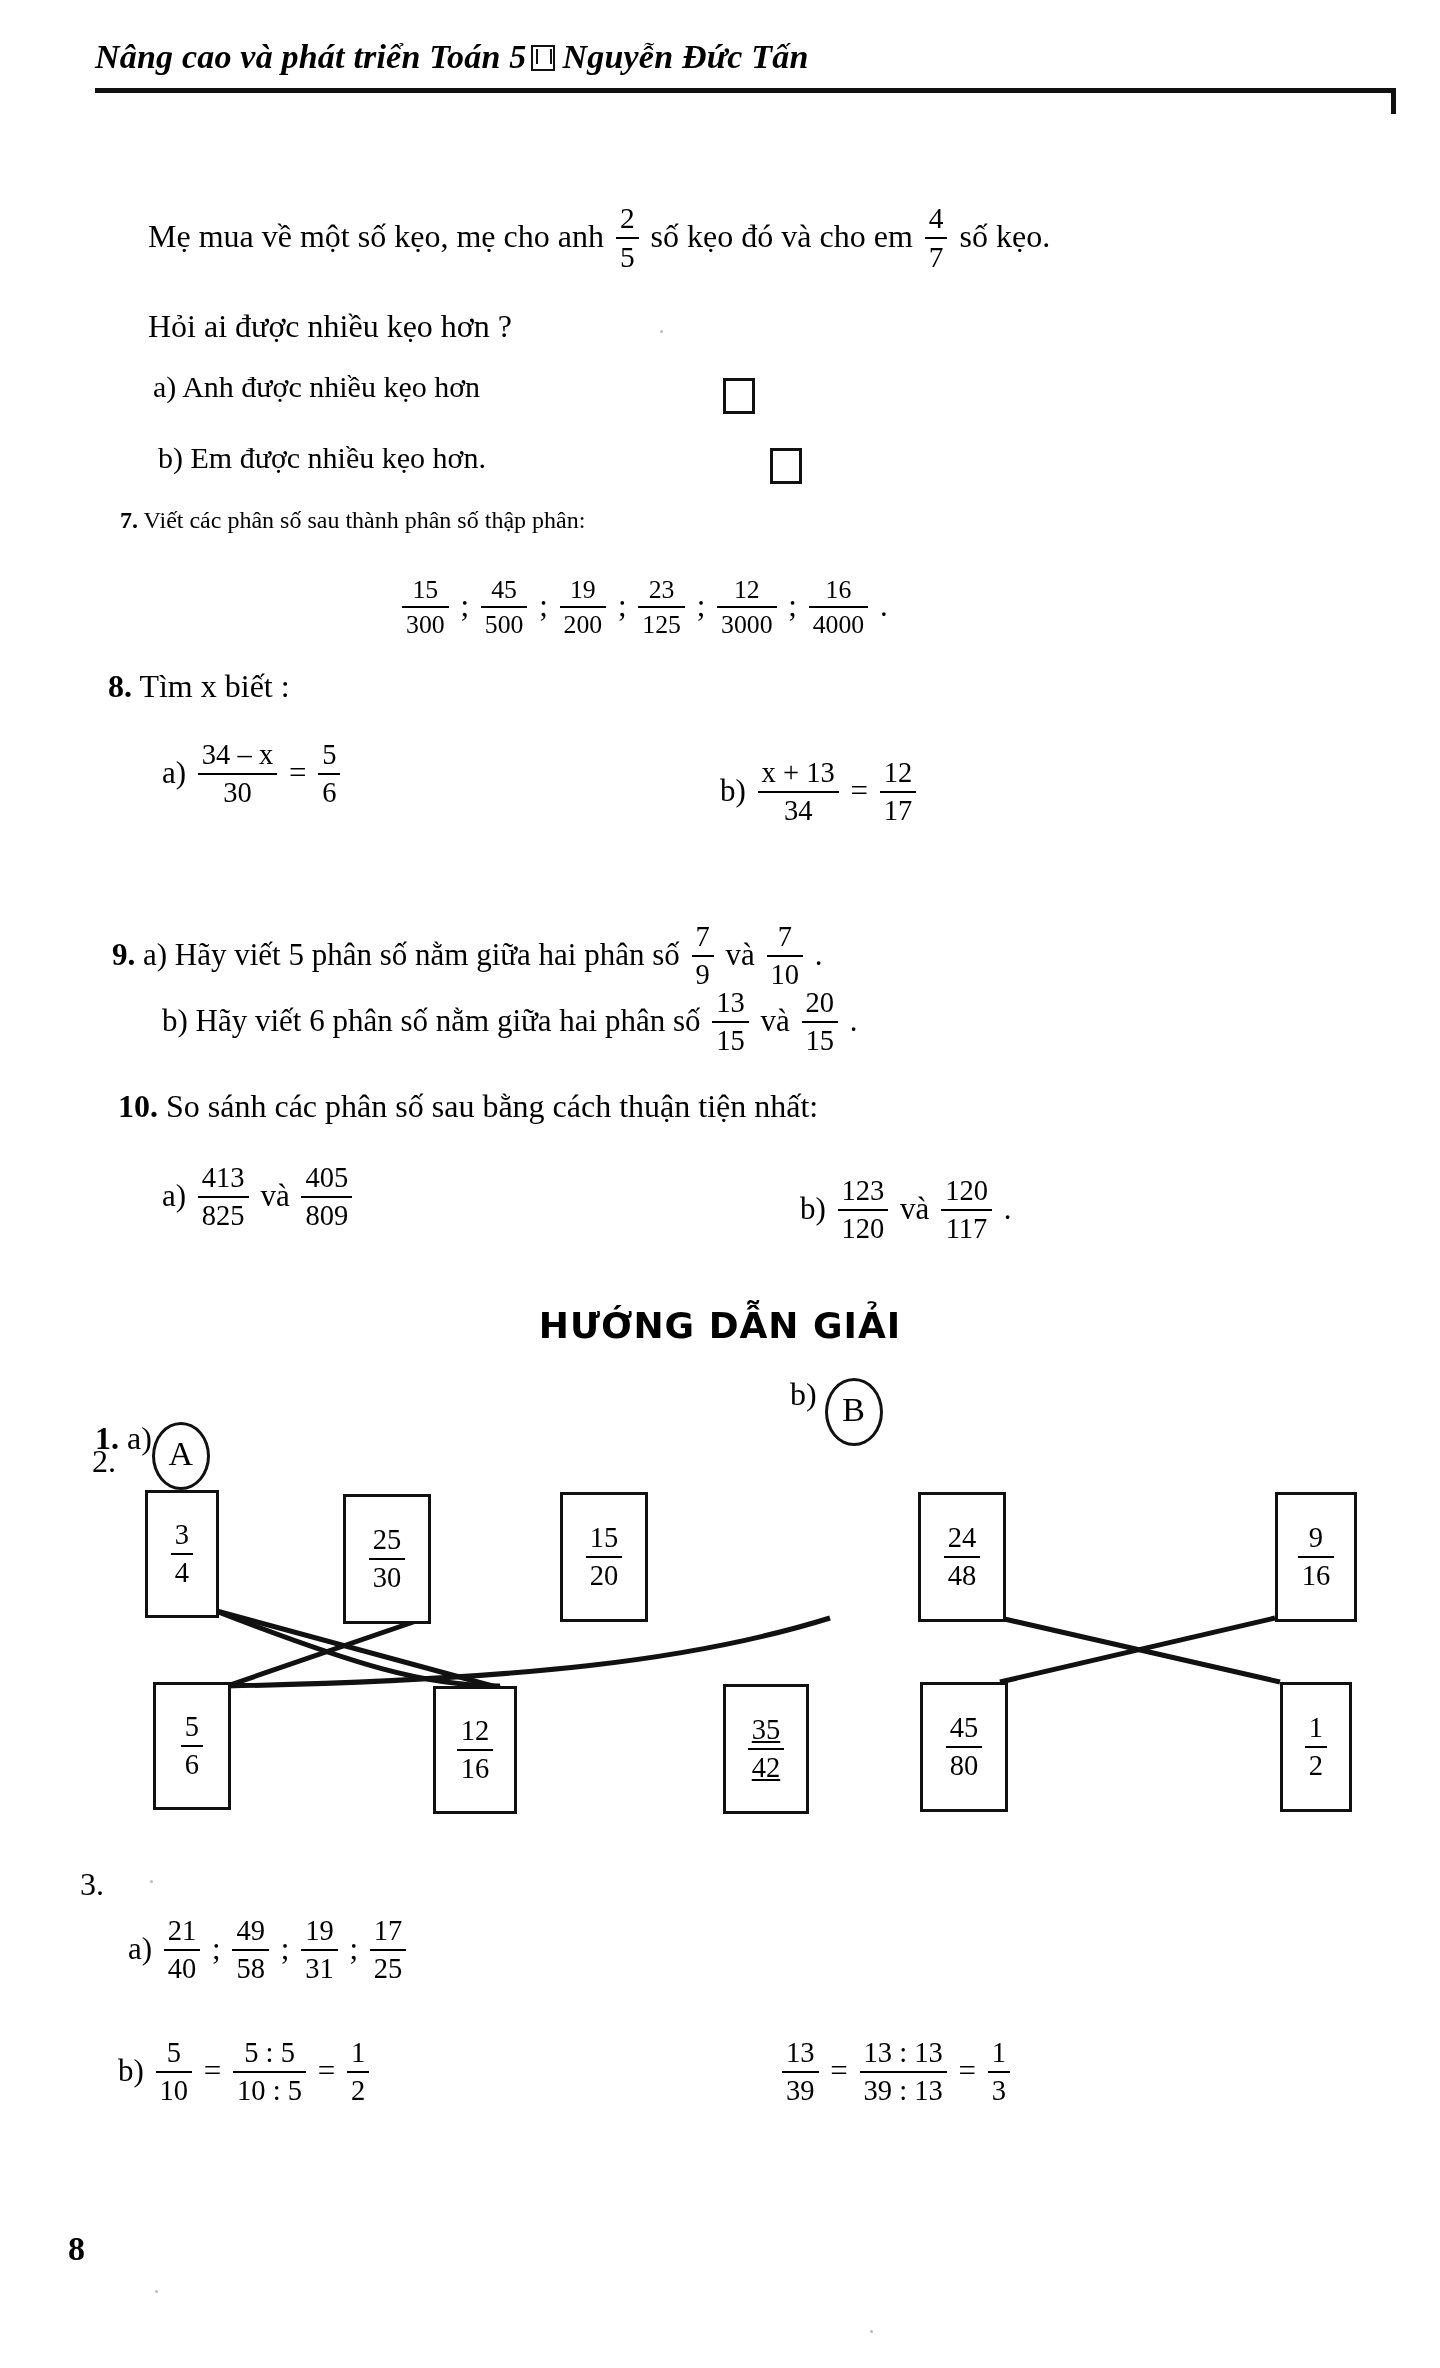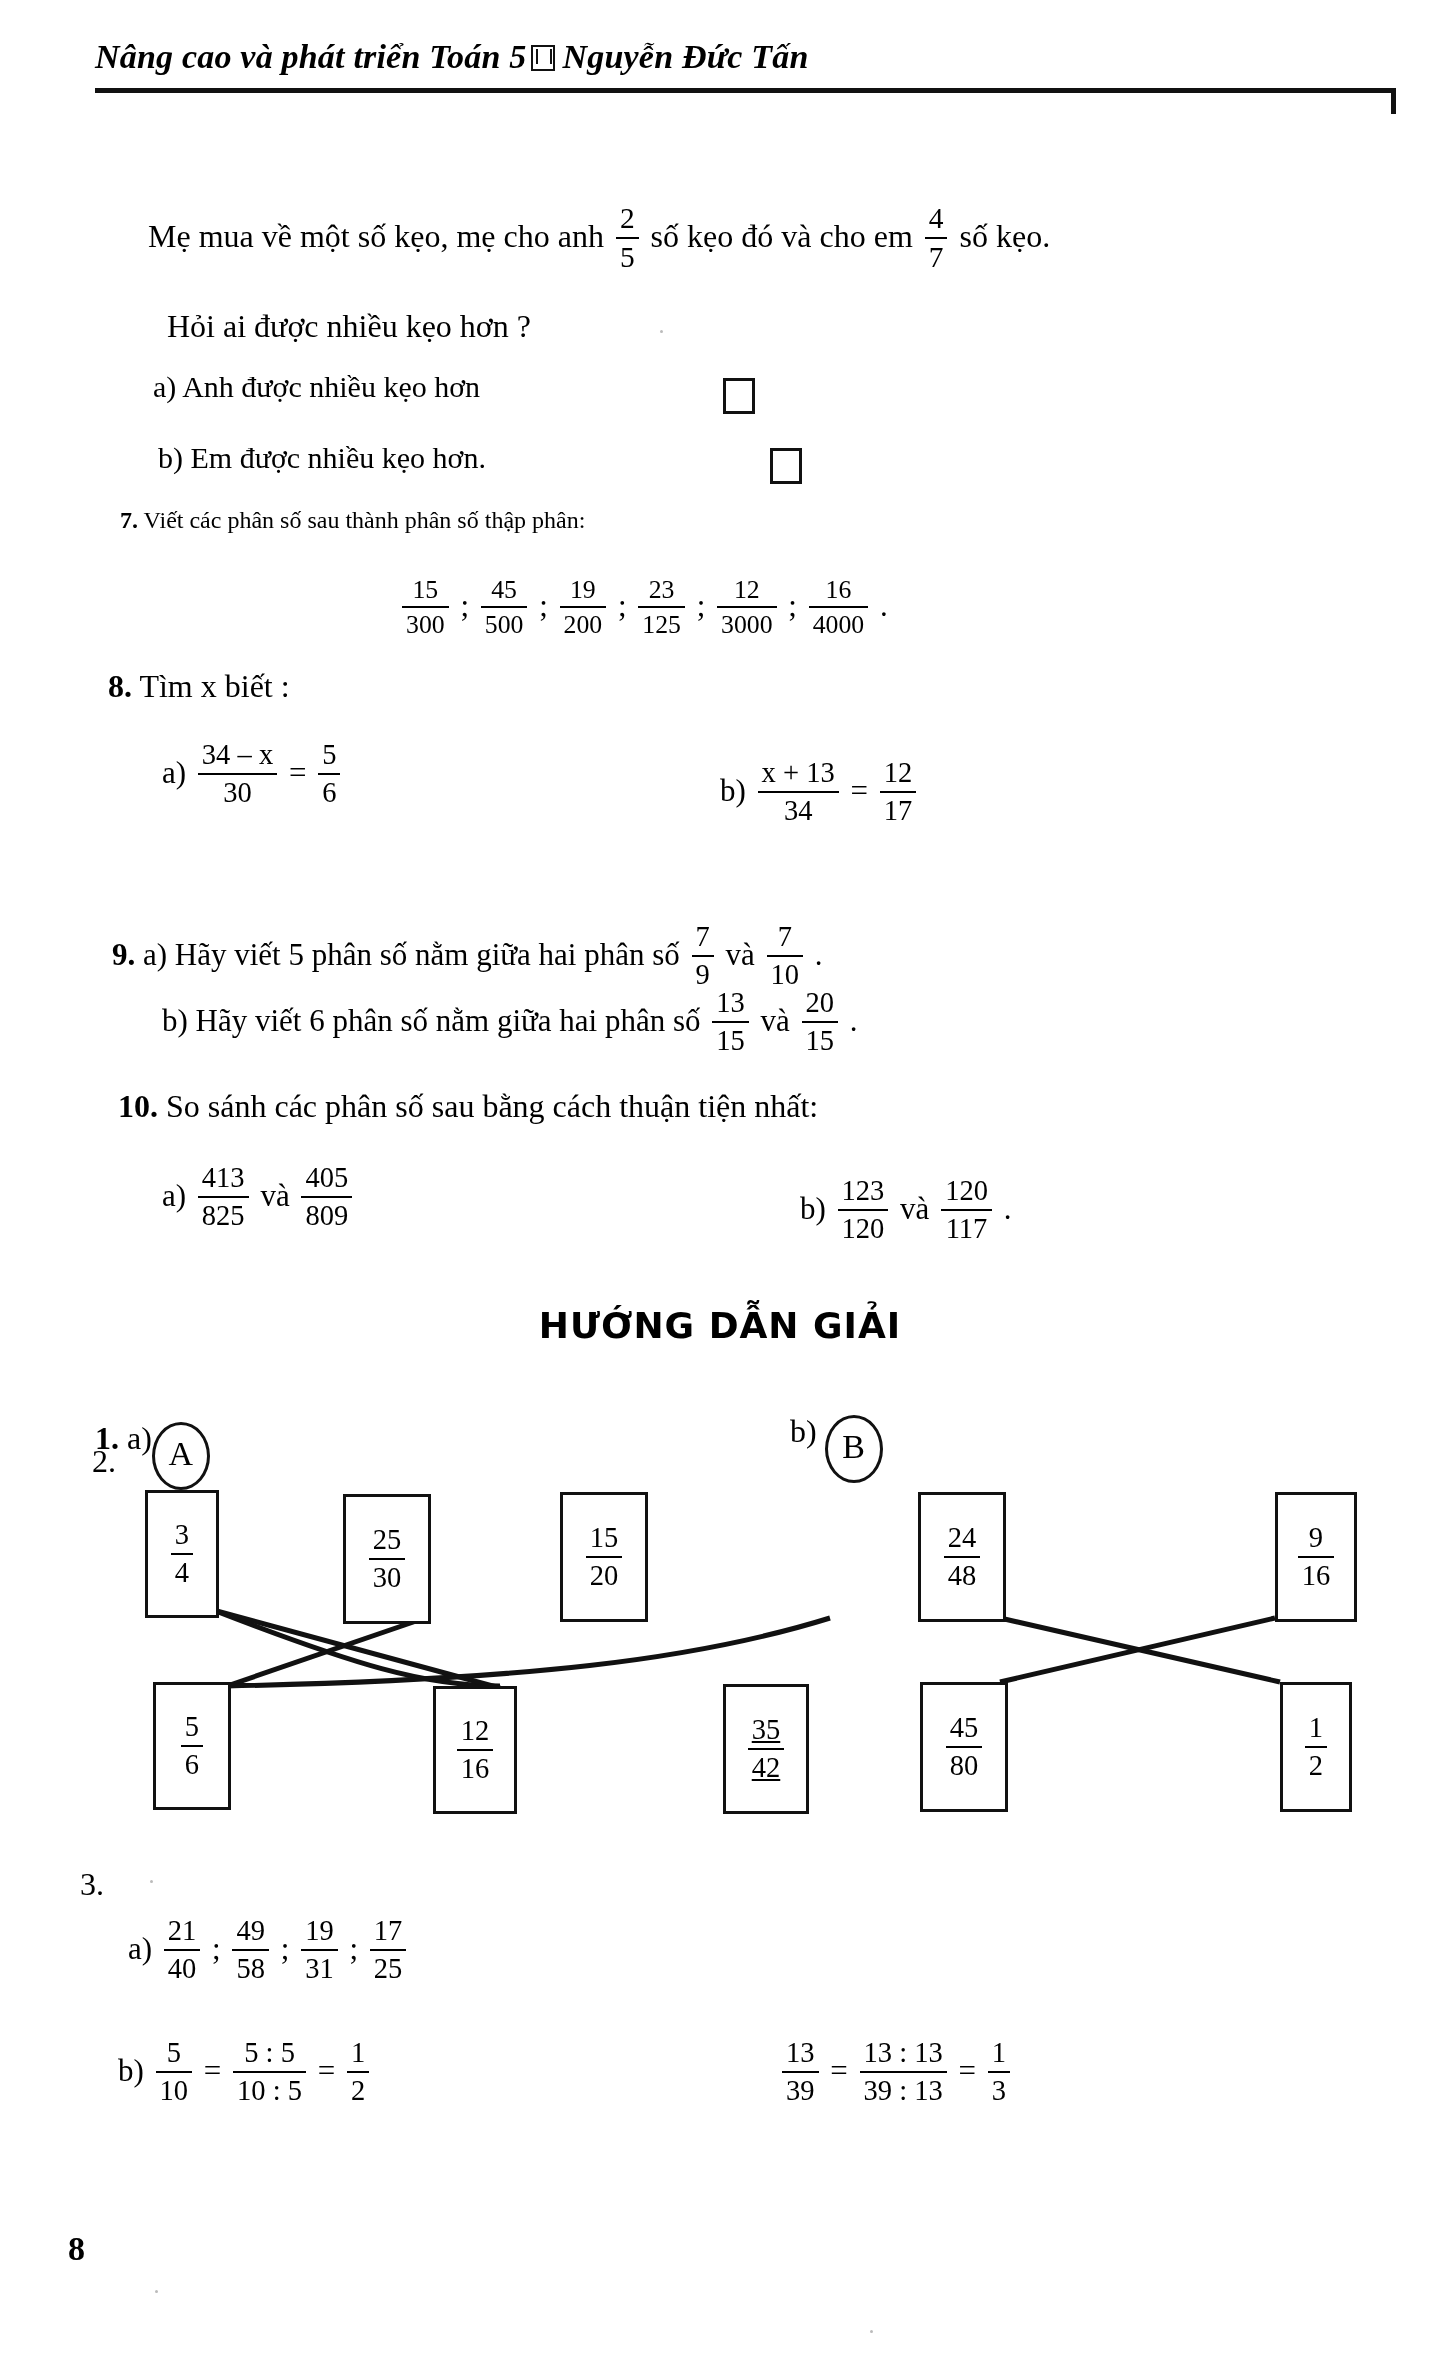--- a/index.html
+++ b/index.html
@@ -179,21 +179,21 @@
     </span>
     <span>số kẹo đó và cho em</span>
     <span class="frac">
       <span class="top">4</span>
       <span class="bar"></span>
       <span class="bot">7</span>
     </span>
     <span>số kẹo.</span>
   </div>
 
-  <div class="line" style="left:148px; top:310px; font-size:32px;margin-left:19px;">Hỏi ai được nhiều kẹo hơn ?</div>
+  <div class="line" style="left:148px; top:310px; font-size:32px;">Hỏi ai được nhiều kẹo hơn ?</div>
 
   <div class="line" style="left:153px; top:372px; font-size:30px;">
     <span>a) Anh được nhiều kẹo hơn</span>
   </div>
   <span class="checkbox" style="position:absolute; left:723px; top:378px;"></span>
 
   <div class="line" style="left:158px; top:443px; font-size:30px;">
     <span>b) Em được nhiều kẹo hơn.</span>
   </div>
   <span class="checkbox" style="position:absolute; left:770px; top:448px;"></span>
@@ -345,21 +345,21 @@
     </span>
     <span>.</span>
   </div>
 
   <div class="guide-title">HƯỚNG DẪN GIẢI</div>
 
   <div class="line" style="left:95px; top:1378px; font-size:32px;margin-top:44px;">
     <span class="num">1.</span>
     <span>a)</span><span class="circled">A</span>
   </div>
-  <div class="line" style="left:790px; top:1378px; font-size:32px;margin-top:37px;">
+  <div class="line" style="left:790px; top:1378px; font-size:32px;">
     <span>b)</span>
     <span class="circled">B</span>
   </div>
 
   <div class="line" style="left:92px; top:1445px; font-size:32px;">2.</div>
 
   <div class="diagram">
     <svg viewBox="0 0 1290 330">
 
       <path d="M118,120 C 260,175 330,196 405,196" fill="none" stroke="#111" stroke-width="5"></path>

